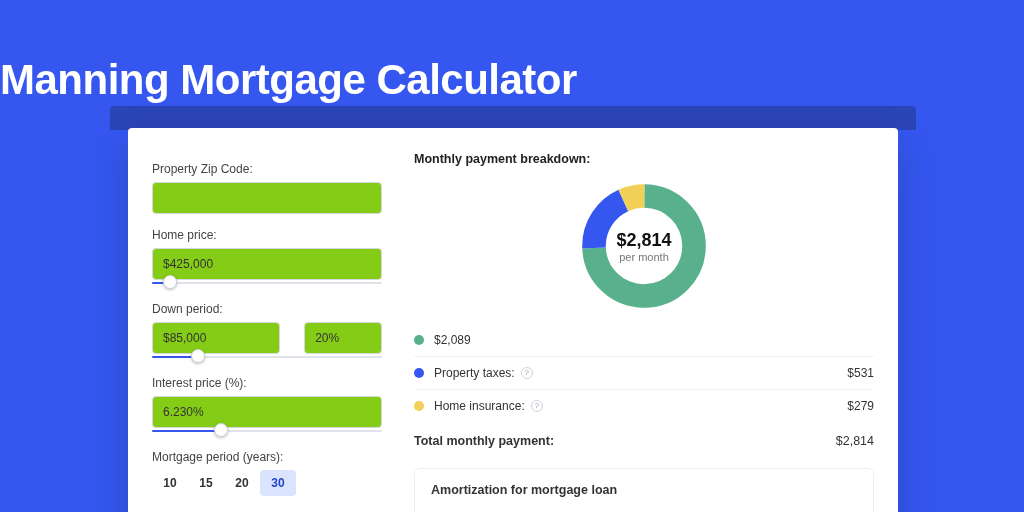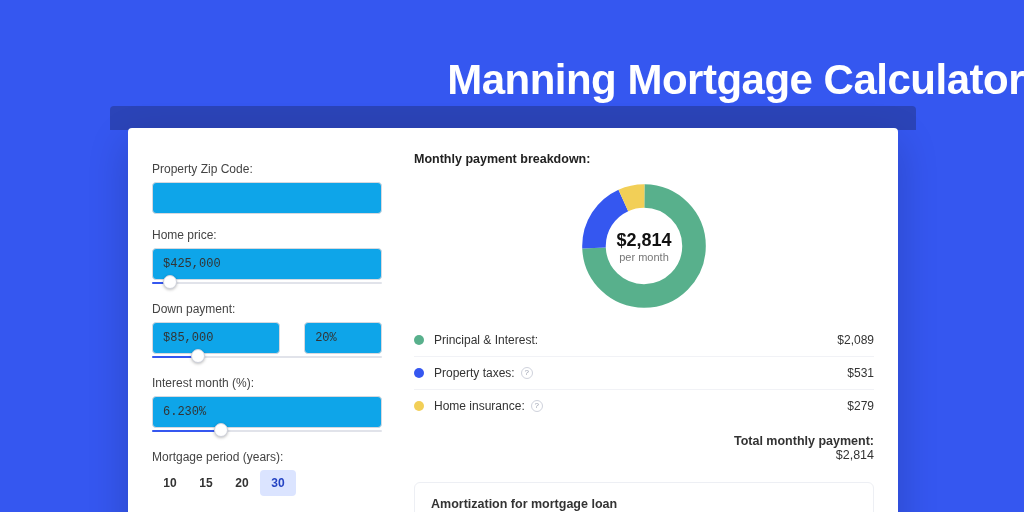--- a/index.html
+++ b/index.html
@@ -5,42 +5,42 @@
   * { box-sizing: border-box; margin: 0; padding: 0; }
   html, body {
     width: 1024px; height: 512px; overflow: hidden;
     font-family: -apple-system, BlinkMacSystemFont, "Segoe UI", Arial, sans-serif;
     background: #3557f0;
     color: #333;
   }
   .stage { position: relative; width: 1024px; height: 512px; }
   .title {
     position: absolute; top: 56px; left: 0; right: 0;
-    text-align: right; color: #fff; font-size: 42px; font-weight: 700;
+    text-align: left; color: #fff; font-size: 42px; font-weight: 700;
     letter-spacing:-0.5px;
   }
   .titlebar {
     position: absolute; top: 106px; left: 110px; width: 806px; height: 24px;
     background: #2b44b8; border-radius: 4px 4px 0 0;
   }
   .card {
     position: absolute; top: 128px; left: 128px; width: 770px; height: 420px;
     background: #fff; border-radius: 4px;
     box-shadow: 0 14px 40px rgba(0,0,0,0.18);
     padding: 24px 24px 24px 24px;
     display: flex;
   }
   .left { width: 246px; padding-right: 16px; }
   .right { flex: 1; padding-left: 16px; }
 
   .field-label { font-size: 12px; color: #444; margin-bottom: 6px; margin-top: 14px; }
   .left > .field-label:first-child { margin-top:10px; }
   .input {
     width: 100%; height: 32px; border: 1px solid #d6d8de; border-radius: 4px;
-    background: #0ea5e9; padding: 0 10px; font-size: 12px; color: #333; font-family: Liberation Mono, monospace;
+    background: #84cc16; padding: 0 10px; font-size: 12px; color: #333;
   }
   .row2 { display:flex; gap:24px; }
   .row2 .input:first-child { flex: 1.9; }
   .row2 .input:last-child  { flex: 1; }
 
   .slider-wrap { position: relative; height:10px; margin-top:-2px; }
   .slider-track {
     position:absolute; left:0; right:0; top:4px; height:2px;
     background:#e1e3ea; border-radius:2px;
   }
@@ -77,21 +77,21 @@
   .li-row { display:flex; align-items:center; font-size:12px; color:#333; padding: 9px 0; border-bottom:1px solid #f1f2f6; }
   .li-row:last-of-type { border-bottom:none; }
   .dot { width:10px; height:10px; border-radius:50%; margin-right:10px; flex-shrink:0; }
   .li-label { flex:1; display:flex; align-items:center; gap:6px; }
   .info {
     width:12px; height:12px; border:1px solid #cfd2dc; border-radius:50%;
     font-size:8px; color:#9aa0af; display:inline-flex; align-items:center; justify-content:center;
     line-height:1;
   }
   .li-val { font-weight:500; }
-  .total-row { display:flex; align-items:flex-end; font-size:12.5px; font-weight:700; padding:12px 0 6px;flex-direction:column; }
+  .total-row { display:flex; align-items:flex-start; font-size:12.5px; font-weight:700; padding:12px 0 6px; }
   .total-row .li-label { flex:1; }
 
   .amort-card { margin-top:14px; border:1px solid #edeff4; border-radius:6px; padding:14px 16px; }
   .amort-h { font-size:12.5px; font-weight:700; margin-bottom:21px; }
   .amort-body { font-size:11.5px; color:#555; line-height:1.5; }
 
   .c-green { background:#58b08c; }
   .c-blue  { background:#3557f0; }
   .c-yellow{ background:#f2cf57; }
 </style>
@@ -110,32 +110,32 @@
       <input class="input" value="" style="">
 
       <div class="field-label">Home price:</div>
       <input class="input" value="$425,000" style="">
       <div class="slider-wrap">
         <div class="slider-track"></div>
         <div class="slider-fill" id="sf-price" style="width: 8%;"></div>
         <div class="slider-handle" id="sh-price" style="left: 8%;"></div>
       </div>
 
-      <div class="field-label">Down payment:</div>
+      <div class="field-label">Down period:</div>
       <div class="row2">
         <input class="input" value="$85,000" style="">
         <input class="input" value="20%" style="">
       </div>
       <div class="slider-wrap">
         <div class="slider-track"></div>
         <div class="slider-fill" id="sf-down" style="width: 20%;"></div>
         <div class="slider-handle" id="sh-down" style="left: 20%;"></div>
       </div>
 
-      <div class="field-label">Interest month (%):</div>
+      <div class="field-label">Interest price (%):</div>
       <input class="input" value="6.230%" style="">
       <div class="slider-wrap">
         <div class="slider-track"></div>
         <div class="slider-fill" id="sf-rate" style="width: 30%;"></div>
         <div class="slider-handle" id="sh-rate" style="left: 30%;"></div>
       </div>
 
       <div class="field-label">Mortgage period (years):</div>
       <div class="period-row" id="period-row">
           <button class="period-btn">10</button>
@@ -162,23 +162,20 @@
           <div class="donut-center">
             <div class="donut-amount">$2,814</div>
             <div class="donut-sub">per month</div>
           </div>
         </div>
       </div>
 
       <div id="li-rows">
           <div class="li-row">
             <span class="dot c-green"></span>
-            <span class="li-label">
-              <span>Principal &amp; Interest:</span>
-            </span>
             <span class="li-val">$2,089</span>
           </div>
           <div class="li-row">
             <span class="dot c-blue"></span>
             <span class="li-label">
               <span>Property taxes:</span>
               <span class="info">?</span>
             </span>
             <span class="li-val">$531</span>
           </div>

